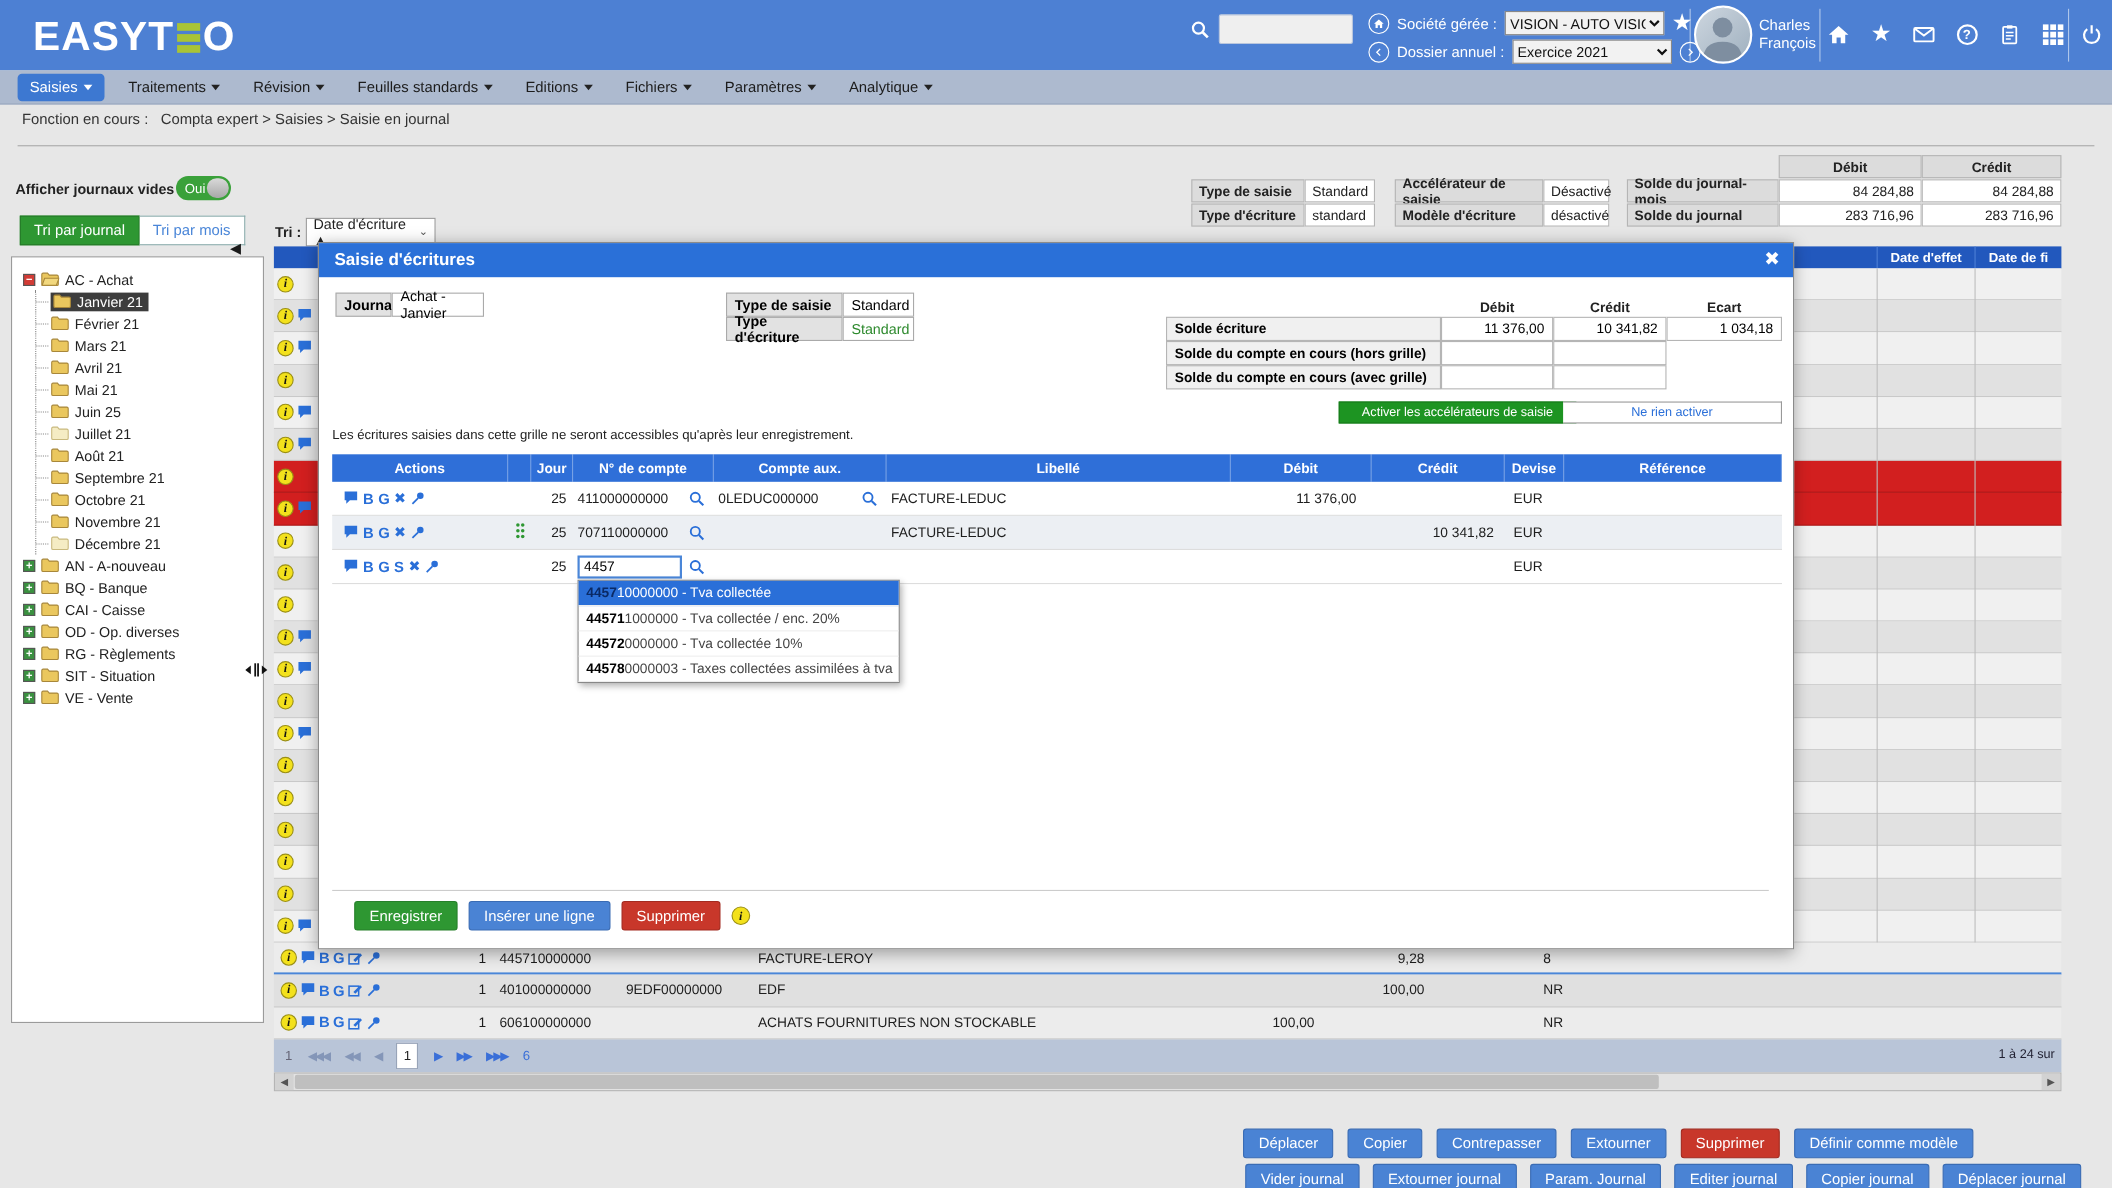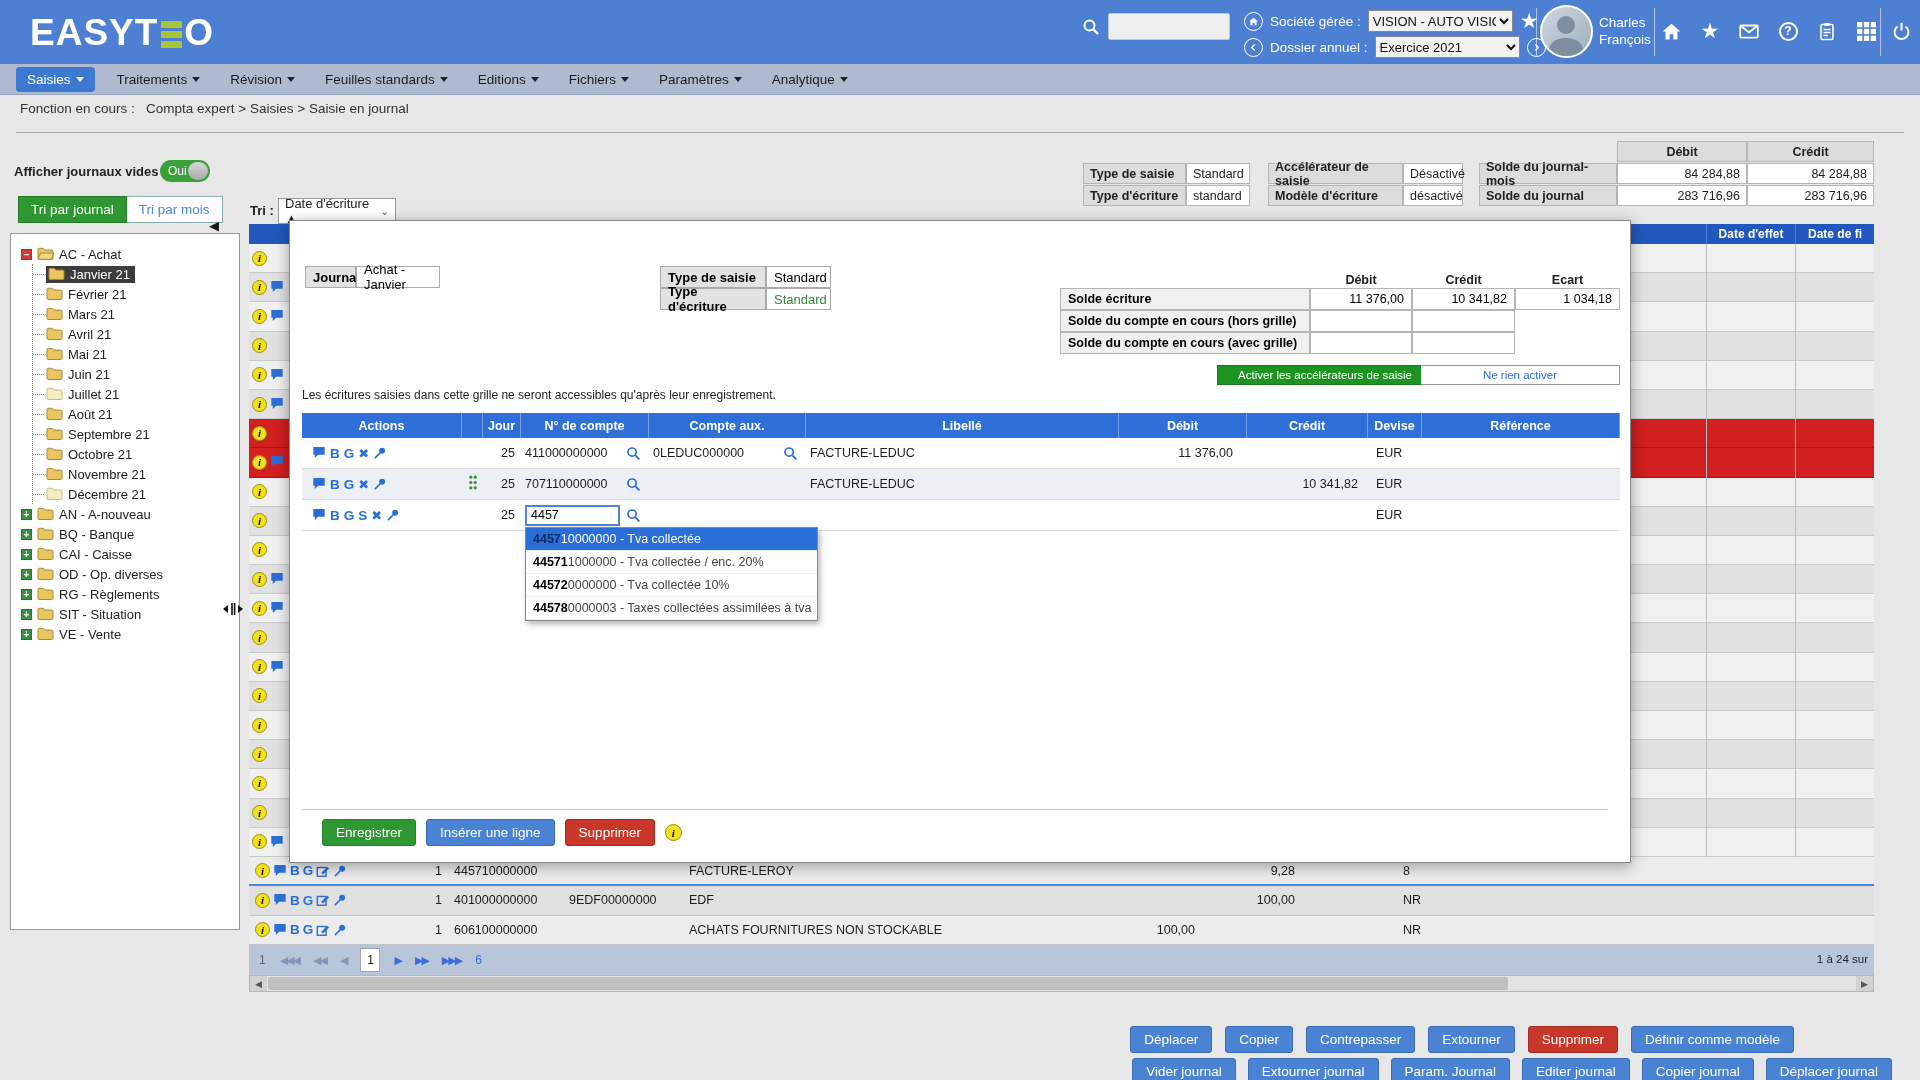--- a/index.html
+++ b/index.html
@@ -382,21 +382,21 @@
             </svg>
           </span>
           <span>Mai 21</span>
         </div>
         <div class="trow">
           <span class="ic-svg">
             <svg width="17" height="14" viewBox="0 0 17 14">
               <path d="M1 2.5 Q1 1.3 2.2 1.3 H6.2 L7.8 3.1 H14.8 Q16 3.1 16 4.3 V11.3 Q16 12.5 14.8 12.5 H2.2 Q1 12.5 1 11.3 Z" fill="#eac75e" stroke="#a8873a"></path>
             </svg>
           </span>
-          <span>Juin 21</span>
+          <span>Juin 25</span>
         </div>
         <div class="trow">
           <span class="ic-svg">
             <svg width="17" height="14" viewBox="0 0 17 14">
               <path d="M1 2.5 Q1 1.3 2.2 1.3 H6.2 L7.8 3.1 H14.8 Q16 3.1 16 4.3 V11.3 Q16 12.5 14.8 12.5 H2.2 Q1 12.5 1 11.3 Z" fill="#f5ecc4" stroke="#c9b97e"></path>
             </svg>
           </span>
           <span>Juillet 21</span>
         </div>
         <div class="trow">
@@ -765,20 +765,21 @@
     <span class="pg-last">6</span>
     <span class="pg-info">1 à 24 sur</span>
   </div>
   <div class="hscroll">
     <span class="hs-btn" style="left:0;">◀</span>
     <span class="hs-thumb"></span>
     <span class="hs-btn" style="right:0;">▶</span>
   </div>
 
   <div class="modal">
+    <div class="mtitle">Saisie d'écritures</div>
     <span class="mclose">✖</span>
 
     <div class="kv lab" style="left:15px;top:45px;width:51px;">Journal</div>
     <div class="kv val" style="left:66px;top:45px;width:84px;">Achat - Janvier</div>
 
     <div class="kv lab" style="left:370px;top:45px;width:106px;">Type de saisie</div>
     <div class="kv val" style="left:476px;top:45px;width:65px;">Standard</div>
     <div class="kv lab" style="left:370px;top:67px;width:106px;">Type d'écriture</div>
     <div class="kv val" style="left:476px;top:67px;width:65px;color:#2e8a2e;">Standard</div>
 

